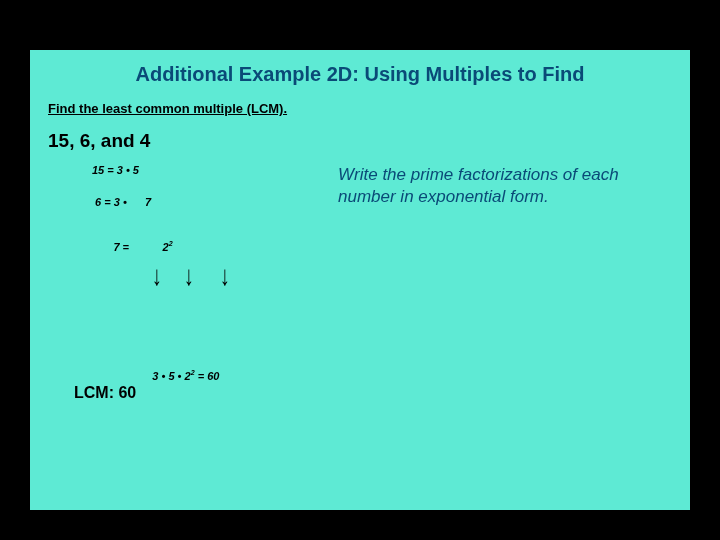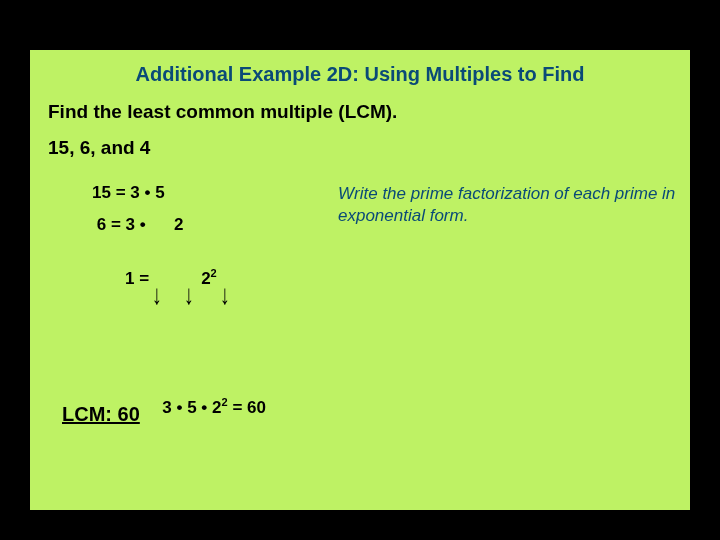--- a/index.html
+++ b/index.html
@@ -9,105 +9,106 @@
     height: 540px;
     background: #000;
     font-family: Verdana, Geneva, sans-serif;
   }
   .slide {
     position: absolute;
     left: 30px;
     top: 50px;
     width: 660px;
     height: 460px;
-    background: #bef264;
+    background: #5eead4;
     box-sizing: border-box;
     padding: 12px 18px 18px 18px;
   }
   .title {
     color: #0a4a77;
     font-weight: bold;
     font-size: 20px;
     text-align: center;
     line-height: 1.25;
     margin-bottom: 14px;
   }
   .subtitle {
     font-weight: bold;
-    font-size: 19px;
+    font-size: 13px;
     color: #000;
     margin-bottom: 14px;
+    text-decoration: underline;
   }
   .nums {
     font-weight: bold;
     font-size: 19px;
     color: #000;
-    margin-bottom: 24px;
+    margin-bottom: 12px;
   }
   .work-area {
     position: relative;
     height: 300px;
   }
   .fact-row {
     position: absolute;
-    font-size: 17px;
+    font-size: 11px;
     font-weight: bold;
     color: #000;
     white-space: pre;
     font-family: Verdana, sans-serif;
+    font-style: italic;
   }
   .lcol { left: 44px; }
   .expl {
     position: absolute;
     left: 290px;
     width: 340px;
     color: #0a4a77;
     font-style: italic;
     font-size: 17px;
     line-height: 1.3;
   }
   .arrow {
     position: absolute;
     font-size: 20px;
     color: #000;
     font-weight: bold;
     transform: scaleY(1.4);
   }
   .result {
     position: absolute;
-    left: 14px;
+    left: 26px;
     font-weight: bold;
-    font-size: 20px;
+    font-size: 16px;
     color: #000;
-    text-decoration: underline;
   }
   sup { font-size: 0.65em; vertical-align: super; }
 </style>
 </head>
 <body>
 
 <div class="slide">
 
   <div class="title">
     <span>Additional Example 2D: Using Multiples to Find</span><br>
   </div>
 
   <div class="subtitle">Find the least common multiple (LCM).</div>
 
   <div class="nums">15, 6, and 4</div>
 
   <div class="work-area">
 
     <div class="fact-row lcol" style="top:0px;">15 = 3 • 5</div>
-    <div class="fact-row lcol" style="top:32px;"> 6 = 3 •      2</div>
+    <div class="fact-row lcol" style="top:32px;"> 6 = 3 •      7</div>
     <div class="fact-row lcol" style="top:64px;">
-      <span> 1 =           2</span><sup>2</sup>
+      <span> 7 =           2</span><sup>2</sup>
     </div>
 
-    <div class="expl" style="top:0px;">Write the prime factorization of each prime in exponential form.</div>
+    <div class="expl" style="top:0px;">Write the prime factorizations of each number in exponential form.</div>
 
     <div class="arrow" style="top:100px; left:104px;">↓</div>
     <div class="arrow" style="top:100px; left:136px;">↓</div>
     <div class="arrow" style="top:100px; left:172px;">↓</div>
 
 
     <div class="fact-row" style="top:193px; left:86px;">
       <span>3 • 5 • 2</span><sup>2</sup><span> = 60</span>
     </div>
 

